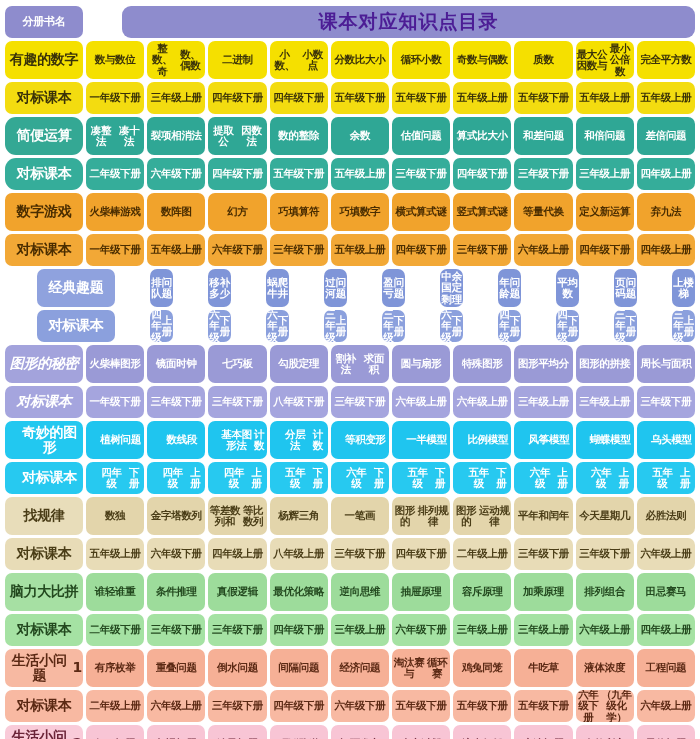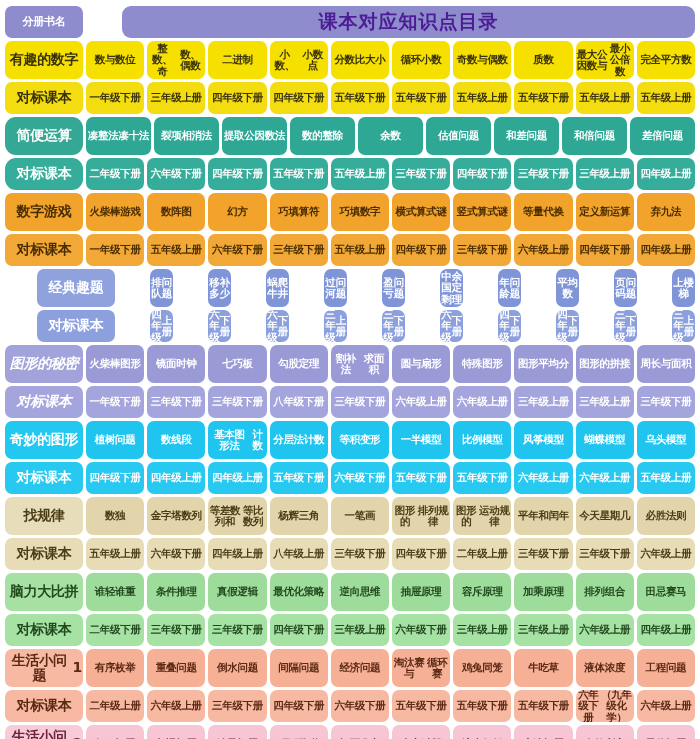--- a/index.html
+++ b/index.html
@@ -73,21 +73,21 @@
   
   .row-topic { height: 38px; }
   .row-book  { height: 32px; }
 
   
   .p-yellow .cell   { background: #f5e000; color: #3a3208; }
   .p-teal .cell     { background: #2fa795; color: #ffffff; }
   .p-orange .cell   { background: #f1a32c; color: #4a2d00; }
   .p-blue .cell     { background: #7f95d8; color: #ffffff; margin-left: 32px; }
   .p-purple .cell   { background: #9a9ad6; color: #ffffff; }
-  .p-cyan .cell     { background: #1fc5ef; color: #ffffff; }
+  .p-cyan .cell     { background: #1fc5ef; color: #ffffff; padding-left: 12px; }
   .p-sand .cell     { background: #e3d5ab; color: #4a3d17; }
   .p-green .cell    { background: #9ddc9b; color: #23491f; }
   .p-salmon .cell   { background: #f6b096; color: #5b2914; }
   .p-pink .cell     { background: #f8c5d5; color: #6b2438; }
 
   
   .p-yellow .c-label  { background: #f5e000; }
   .p-teal .c-label    { background: #34a894; border-radius: 11px; }
   .p-orange .c-label  { background: #f1a32c; }
   .p-blue .c-label    { background: #8fa2de; }
@@ -231,20 +231,24 @@
           <span>整除</span>
         </div>
         <div class="cell c-data">
           <span>余数</span>
         </div>
         <div class="cell c-data">
           <span>估值</span>
           <span>问题</span>
         </div>
         <div class="cell c-data">
+          <span>算式</span>
+          <span>比大小</span>
+        </div>
+        <div class="cell c-data">
           <span>和差</span>
           <span>问题</span>
         </div>
         <div class="cell c-data">
           <span>和倍</span>
           <span>问题</span>
         </div>
         <div class="cell c-data">
           <span>差倍</span>
           <span>问题</span>

